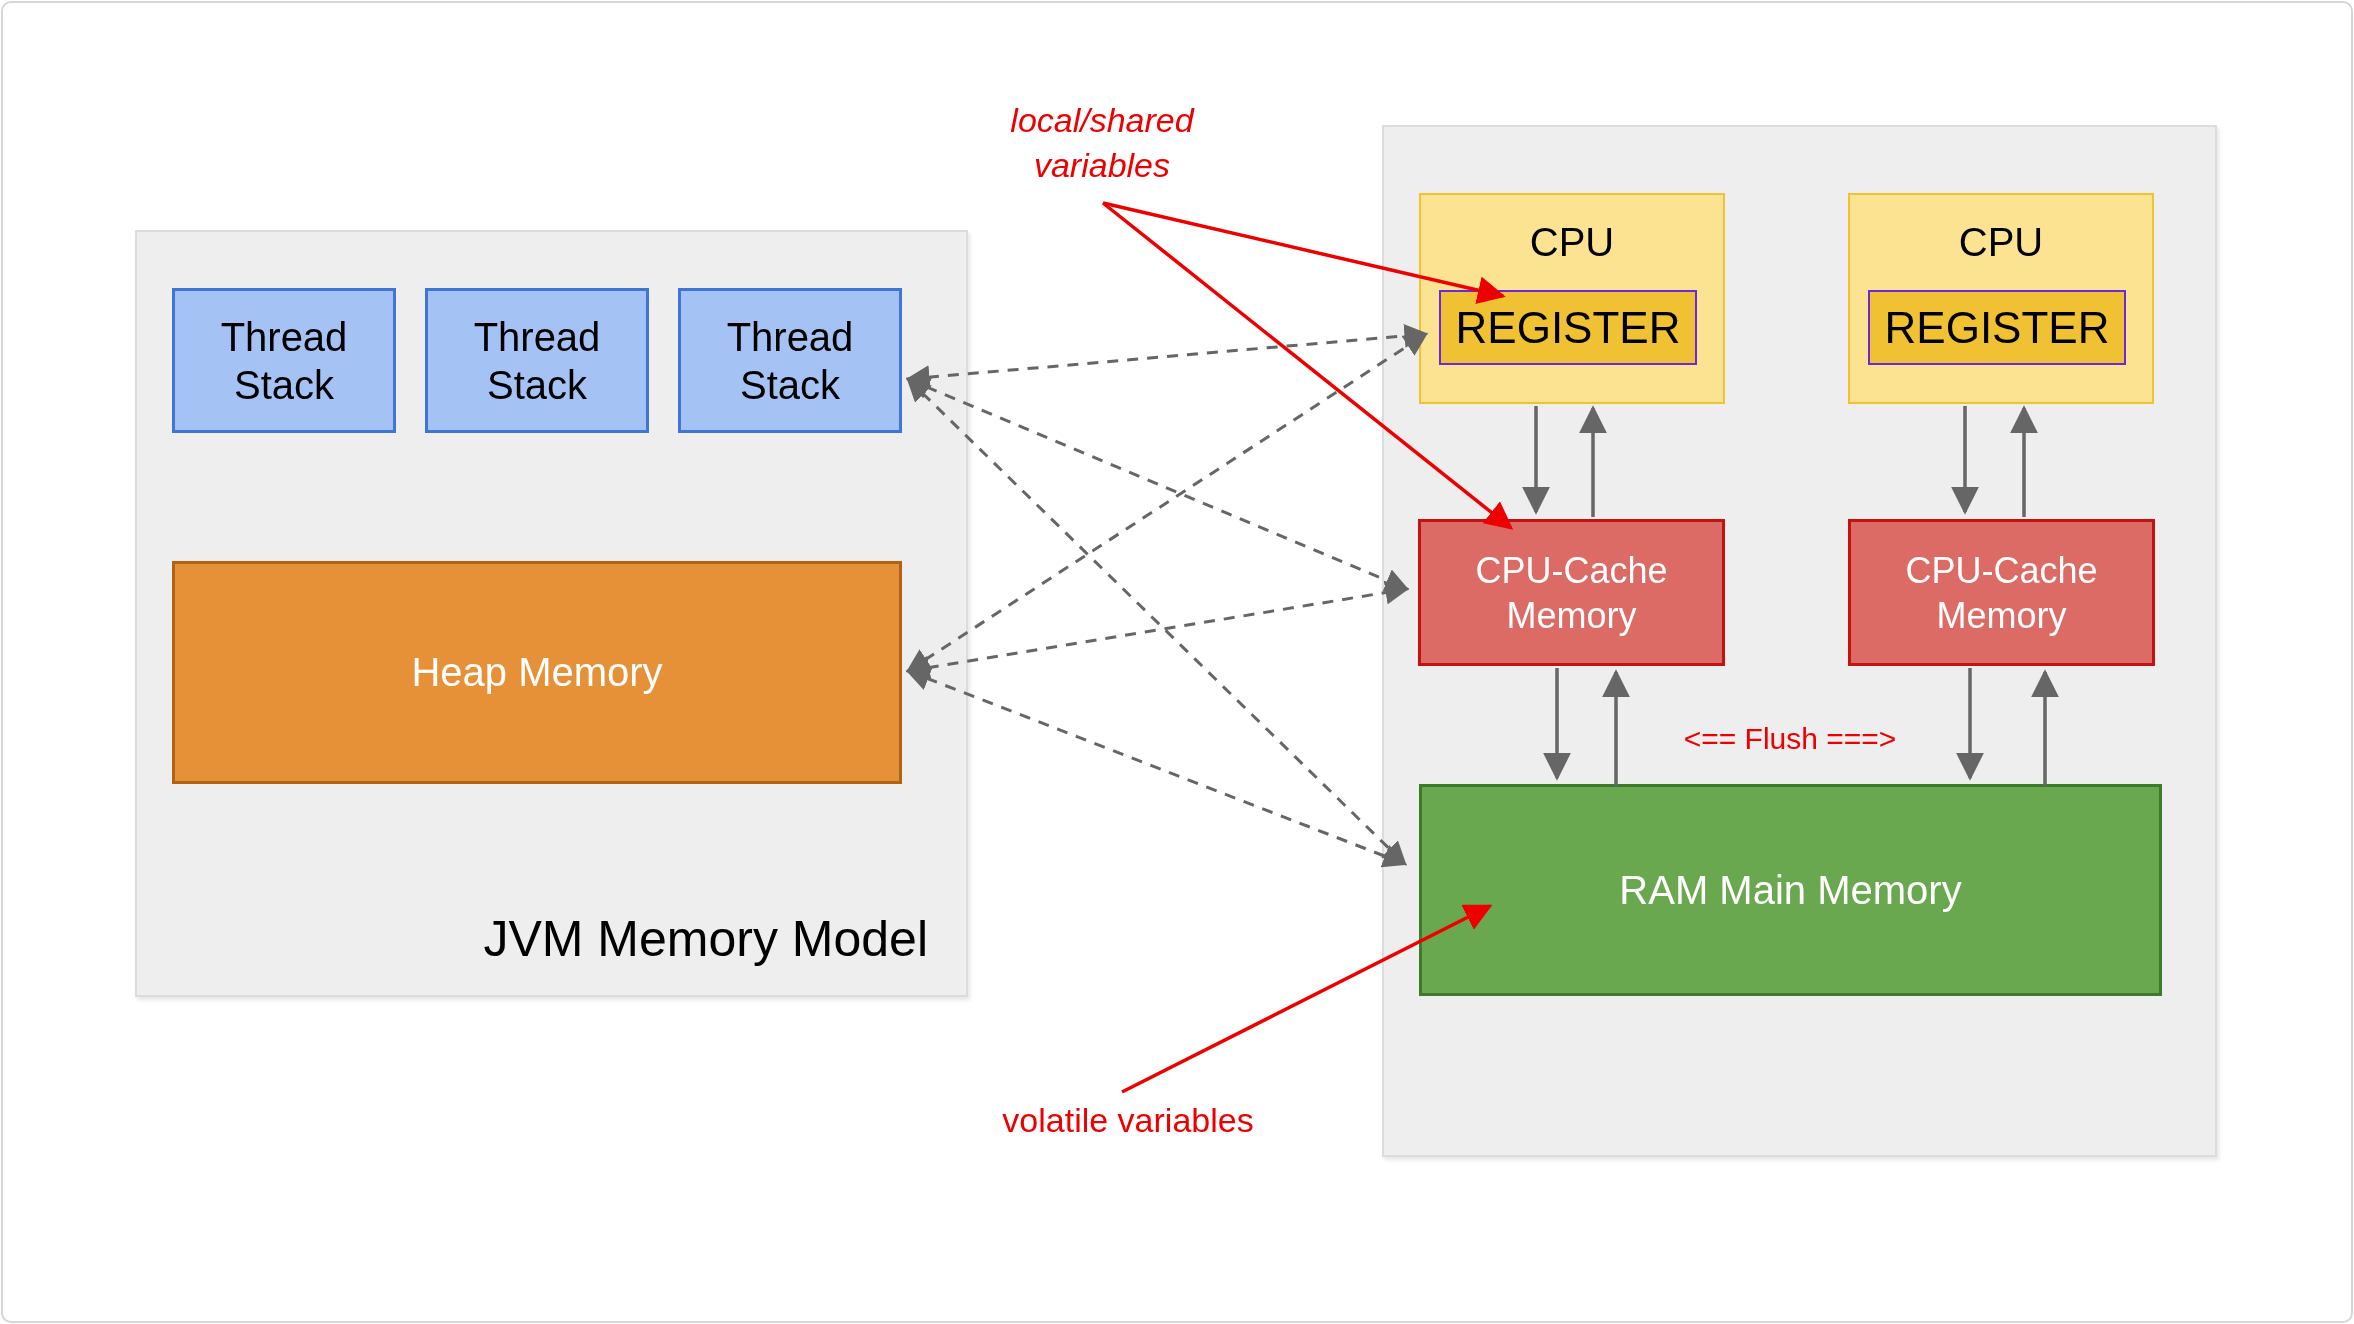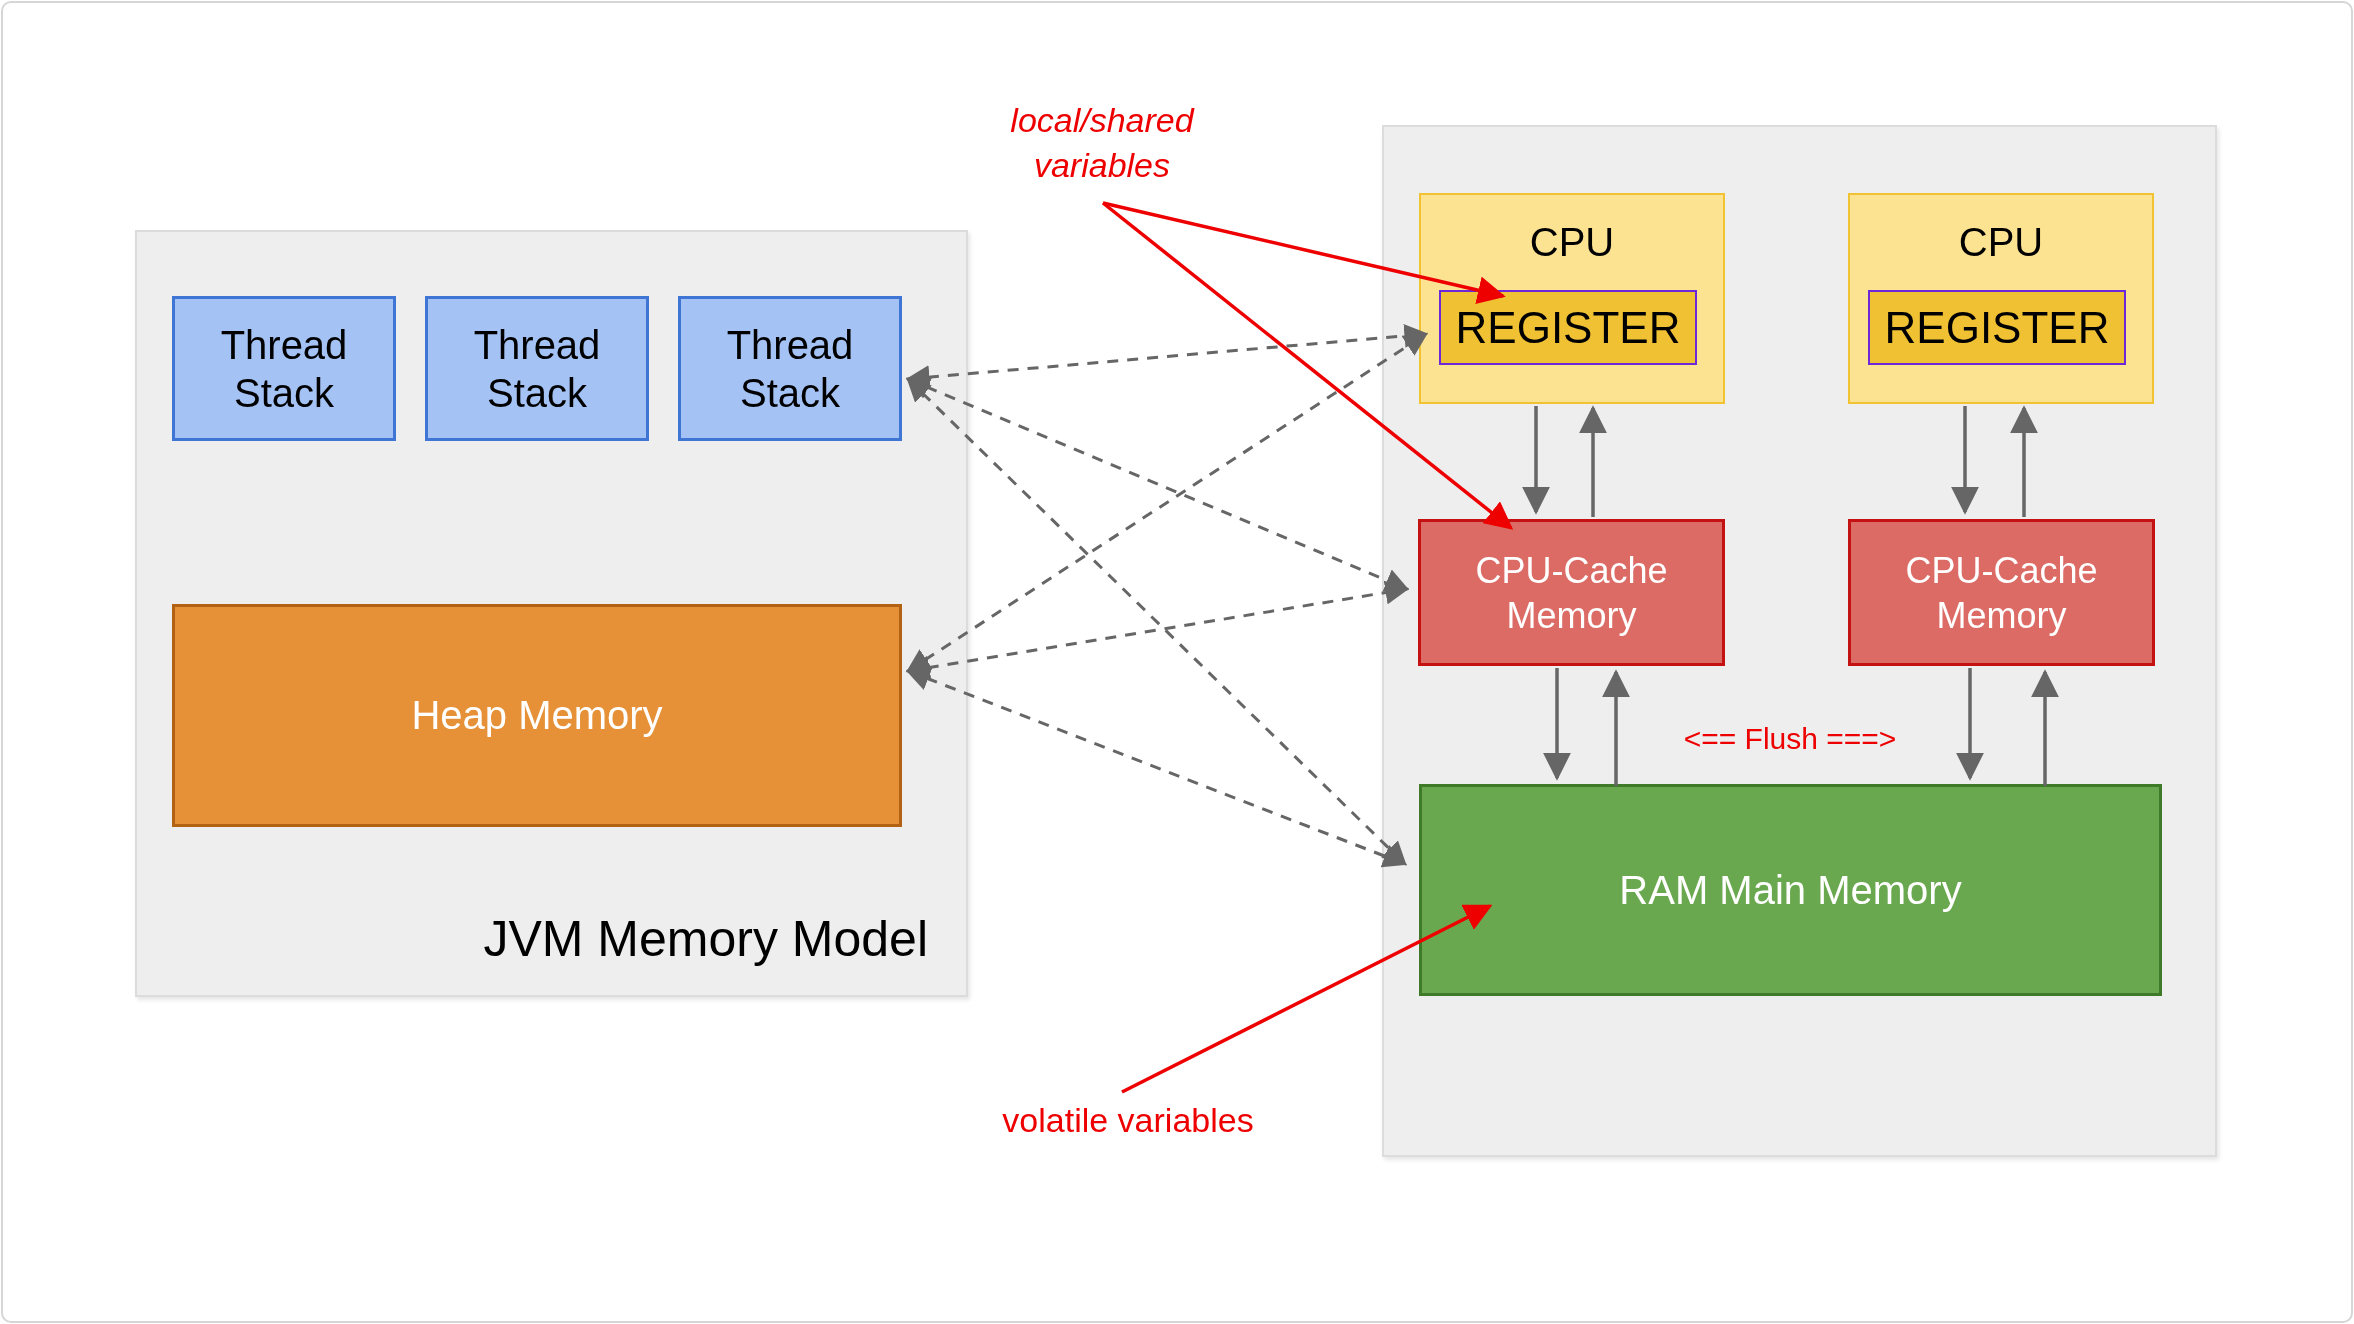--- a/index.html
+++ b/index.html
@@ -30,38 +30,37 @@
     justify-content: center;
     text-align: center;
     white-space: pre-line;
     z-index: 2;
     box-sizing: border-box;
   }
   #jvm-container   { left: 135px; top: 230px; width: 829px; height: 763px; }
   #cpu-container   { left: 1382px; top: 125px; width: 831px; height: 1028px; }
 
   .thread-stack {
-    top: 296px; width: 224px; height: 145px;
+    top: 288px; width: 224px; height: 145px;
     background: #a4c2f4;
     border: 3px solid #3f76d6;
     color: #000000;
     font-size: 40px;
     line-height: 1.2;
   }
   #thread-stack-1 { left: 172px; }
   #thread-stack-2 { left: 425px; }
   #thread-stack-3 { left: 678px; }
 
   #heap-box {
     left: 172px; top: 561px; width: 730px; height: 223px;
     background: #e69138;
     border: 3px solid #b26212;
     color: #ffffff;
     font-size: 40px;
-    margin-top: 43px;
   }
 
   .cpu-box {
     top: 193px; width: 306px; height: 211px;
     background: #fce392;
     border: 2px solid #f1c232;
   }
   #cpu-box-1 { left: 1419px; }
   #cpu-box-2 { left: 1848px; }
   .cpu-title {

